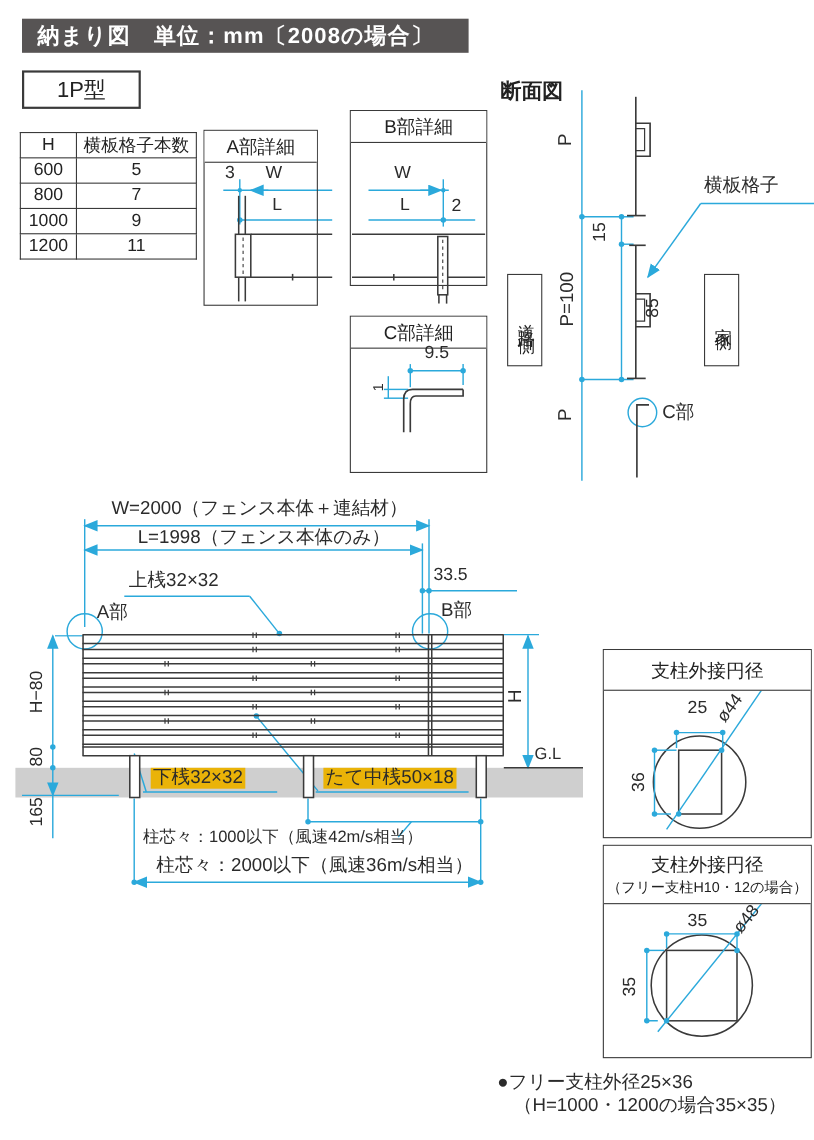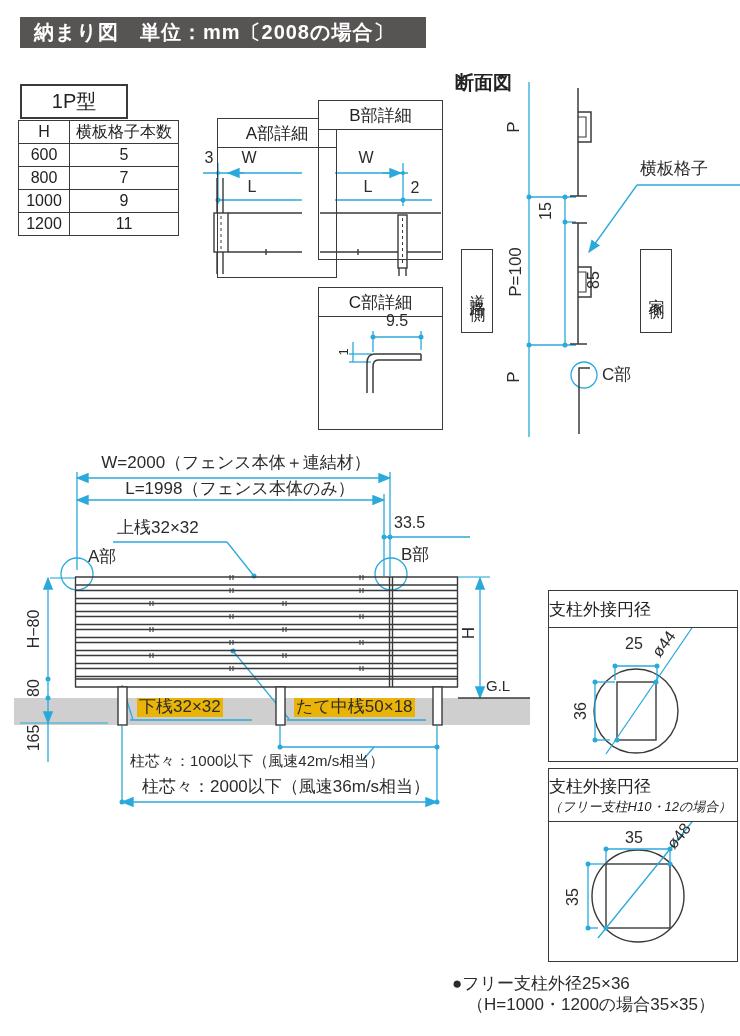--- a/index.html
+++ b/index.html
@@ -5,36 +5,36 @@
   html,body{margin:0;padding:0;background:#fff;}
   #page{position:relative;width:740px;height:1036px;background:#fff;overflow:hidden;
         font-family:"Liberation Sans","DejaVu Sans",sans-serif;color:#222;}
   svg.lw{position:absolute;left:0;top:0;z-index:1;}
   .lbl{position:absolute;white-space:nowrap;color:#2b2b2b;z-index:3;line-height:1.1;}
   .c{transform:translate(-50%,-50%);}
   .r{transform:translate(-50%,-50%) rotate(-90deg);}
   .titlebar{position:absolute;left:20px;top:17px;width:406px;height:31px;background:#575454;
             color:#fff;font-size:20px;font-weight:600;display:flex;align-items:center;
             padding-left:14px;box-sizing:border-box;z-index:3;letter-spacing:1px;}
-  .typebox{position:absolute;left:20px;top:84px;width:104px;height:31px;border:2px solid #3a3a3a;
+  .typebox{position:absolute;left:20px;top:64px;width:104px;height:31px;border:2px solid #3a3a3a;
            display:flex;align-items:center;justify-content:center;font-size:20px;z-index:3;}
   .sectitle{position:absolute;left:455px;top:70px;font-size:19px;font-weight:600;z-index:3;}
   table.spec{position:absolute;left:18px;top:120px;border-collapse:collapse;z-index:3;
              font-size:16px;text-align:center;}
   table.spec td{border:1.5px solid #3a3a3a;height:22px;padding:0;}
   table.spec tr td:first-child{width:50px;}
   table.spec tr td:last-child{width:108px;}
   .detailbox{position:absolute;border:1.5px solid #3a3a3a;z-index:2;box-sizing:border-box;background:transparent;}
   .detailbox .dtitle{height:28px;border-bottom:1.5px solid #3a3a3a;display:flex;align-items:center;
                      justify-content:center;font-size:17px;background:#fff;}
   .postbox{position:absolute;border:1.5px solid #3a3a3a;z-index:2;box-sizing:border-box;}
-  .postbox .ptitle{border-bottom:1.5px solid #3a3a3a;display:flex;flex-direction:column;
+  .postbox .ptitle{border-bottom:1.5px solid #3a3a3a;display:flex;flex-direction:column;align-items:center;
                    justify-content:center;background:#fff;}
   .ptitle .t1{font-size:17px;}
-  .ptitle .t2{font-size:13px;font-style:italic;}
+  .ptitle .t2{font-size:13px;}
   .sidebox{position:absolute;border:1.5px solid #3a3a3a;z-index:3;display:flex;align-items:center;
            justify-content:center;writing-mode:vertical-rl;text-orientation:upright;
            font-size:16px;letter-spacing:6px;background:#fff;box-sizing:border-box;}
   .whitebg{background:#eab308;padding:0 2px;}
   .fs13{font-size:13px;} .fs15{font-size:15px;text-align:center;} .fs16{font-size:16px;} .fs17{font-size:17px;}
 </style>
 </head>
 <body>
 
 <div id="page">
@@ -313,21 +313,21 @@
         <td>1000</td>
         <td>9</td>
       </tr>
       <tr>
         <td>1200</td>
         <td>11</td>
       </tr>
     </tbody>
   </table>
 
-  <div class="detailbox" style="left:185px;top:118px;width:120px;height:160px;margin-left:32px;">
+  <div class="detailbox" style="left:185px;top:118px;width:104px;height:160px;">
     <div class="dtitle">A部詳細</div>
   </div>
   <span class="lbl fs16 c" style="left:209px;top:158px;">3</span>
   <span class="lbl fs16 c" style="left:249px;top:158px;">W</span>
   <span class="lbl fs16 c" style="left:252px;top:187px;">L</span>
 
   <div class="detailbox" style="left:318px;top:100px;width:125px;height:160px;">
     <div class="dtitle">B部詳細</div>
   </div>
   <span class="lbl fs16 c" style="left:366px;top:158px;">W</span>

